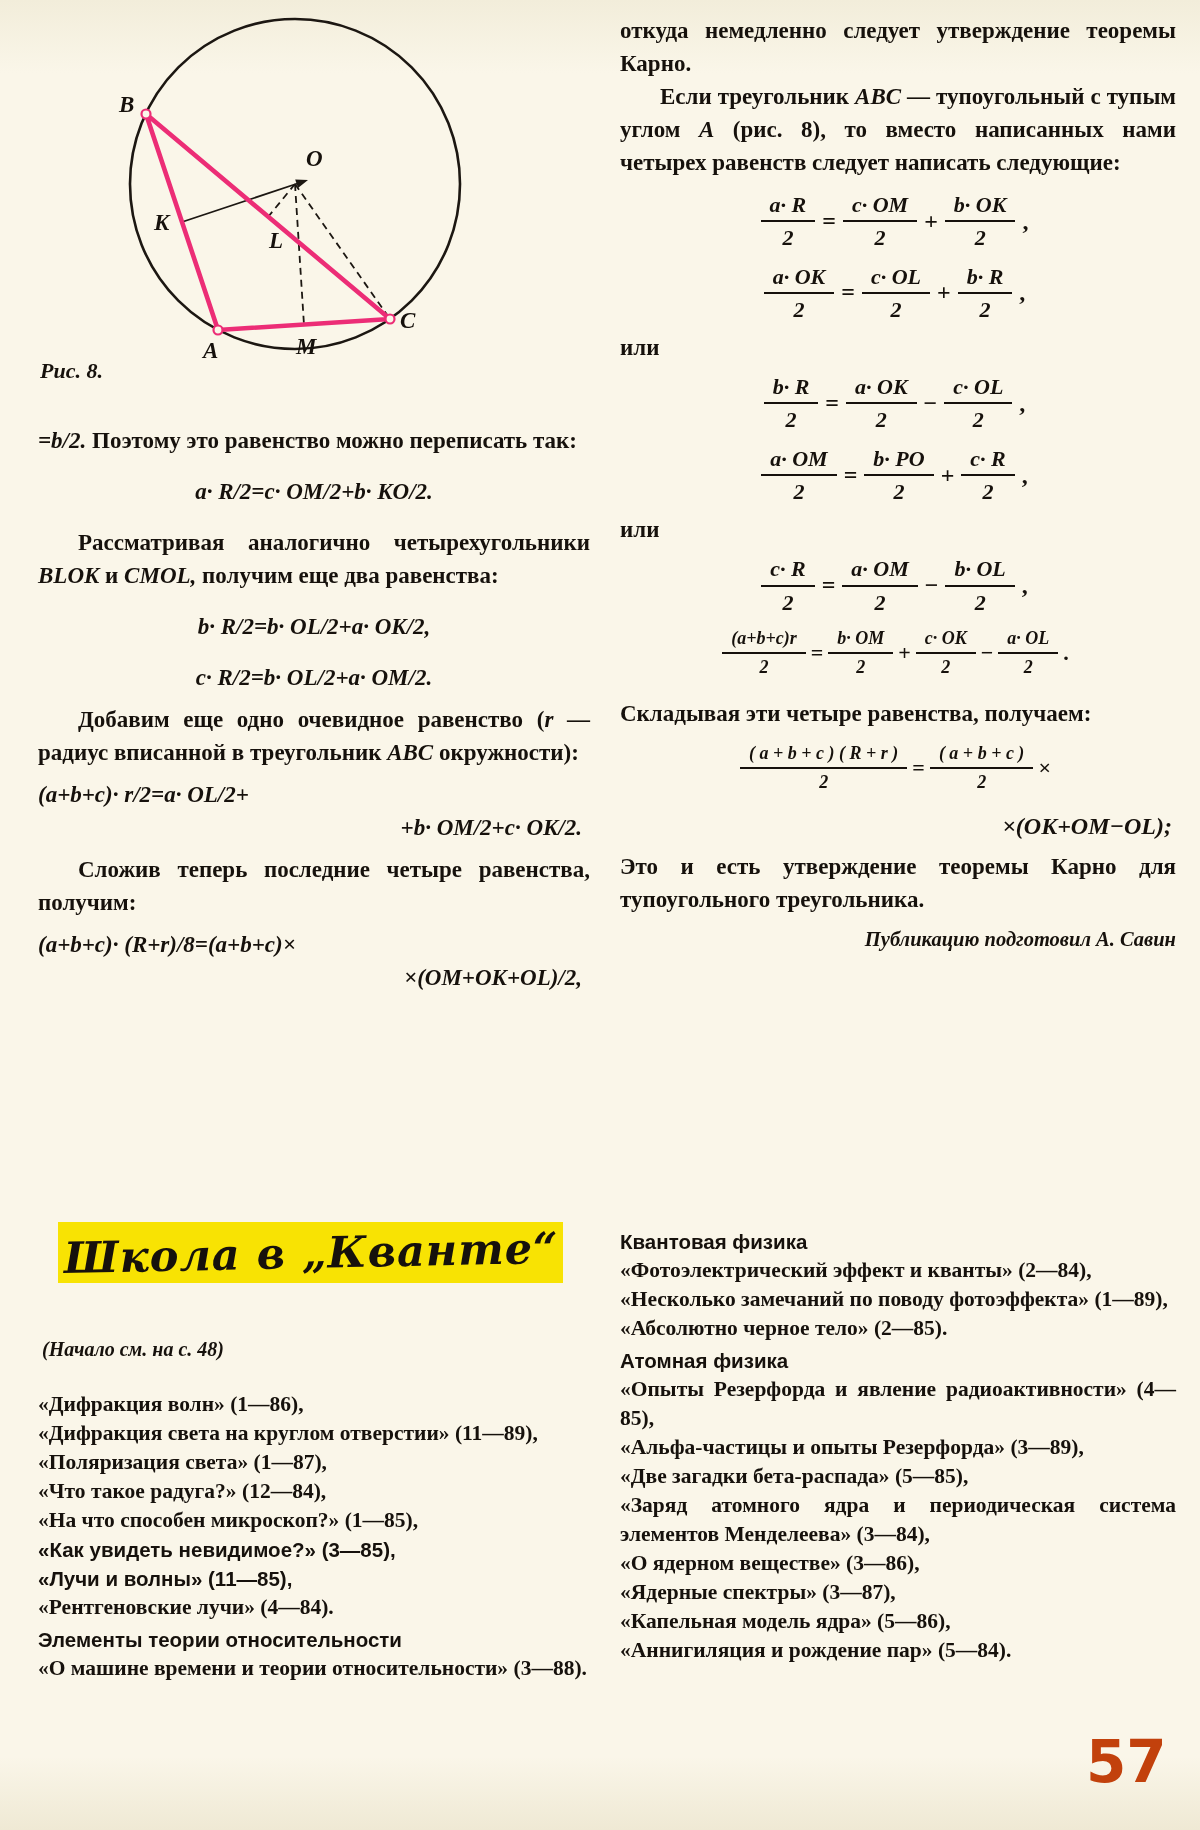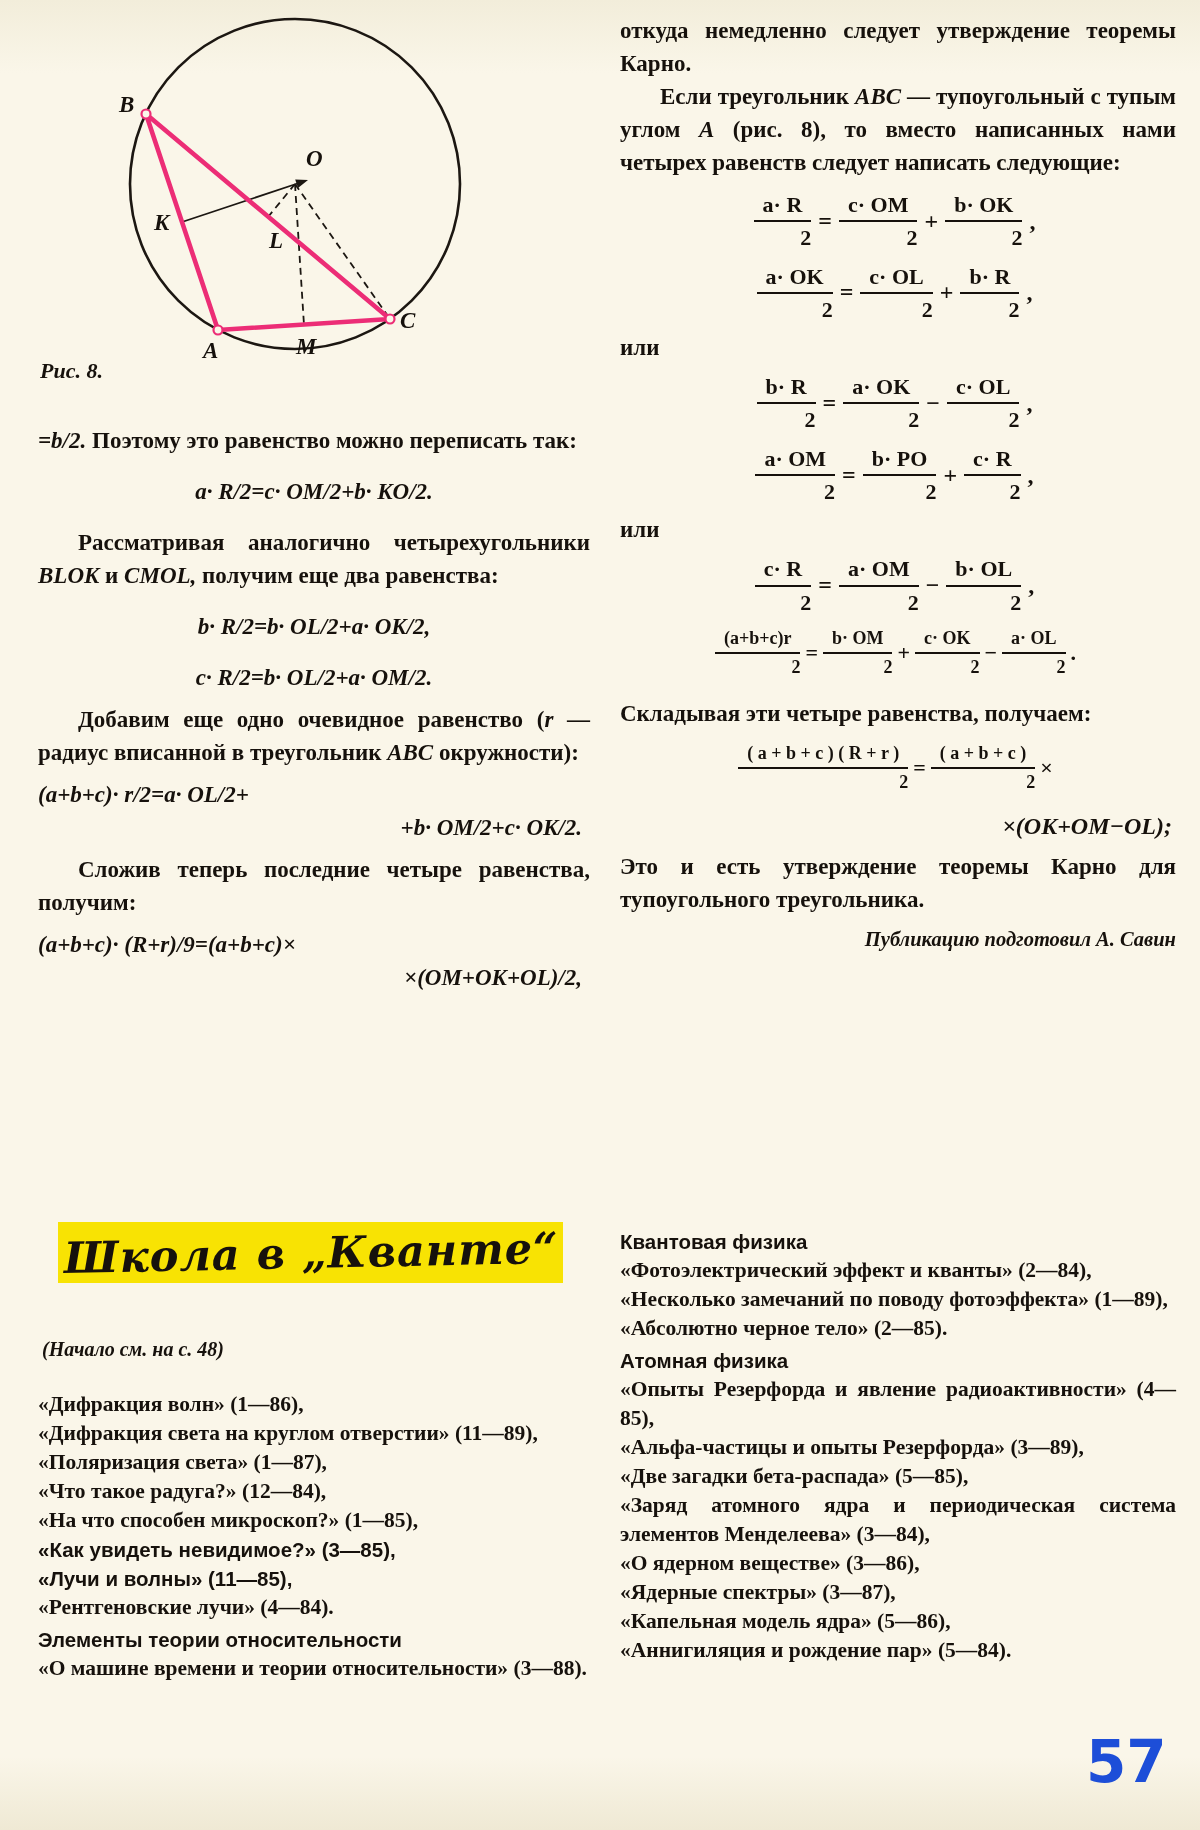--- a/index.html
+++ b/index.html
@@ -32,21 +32,21 @@
   .para.indent { text-indent:40px; }
   .para.gap-top { margin-top:20px; }
 
   .eq-c { text-align:center; font-style:italic; font-weight:700; font-size:23px; line-height:33px; margin:18px 0; }
   .eq-c.tight { margin:0 0 9px; }
   .eq-l { font-style:italic; font-weight:700; font-size:23px; line-height:33px; margin-top:9px; }
   .eq-r { font-style:italic; font-weight:700; font-size:23px; line-height:33px; text-align:right; padding-right:8px; margin-bottom:9px; }
 
   
   .equation { display:flex; align-items:center; justify-content:center; margin:13px 0; font-weight:700; }
-  .frac { display:inline-block; text-align:right; font-size:22px; line-height:1.15; }
+  .frac { display:inline-block; text-align:center; font-style:italic; font-size:22px; line-height:1.15; }
   .frac .num { display:block; padding:0 9px 3px; white-space:nowrap; }
   .frac .den { display:block; border-top:2.2px solid #16110c; padding-top:3px; }
   .op { margin:0 7px; font-size:24px; font-style:normal; font-weight:700; }
   .equation.small .frac { font-size:18px; }
   .equation.small .op { font-size:22px; margin:0 5px; }
   .ili { font-size:23px; font-weight:700; margin:10px 0 4px; }
   .cont-line { font-style:italic; font-weight:700; font-size:24px; text-align:right; padding-right:4px; margin:20px 0 10px; }
   .credit { text-align:right; font-style:italic; font-weight:700; font-size:20.5px; margin-top:12px; }
 
   
@@ -54,21 +54,21 @@
   .script-title { font-family:"DejaVu Serif", serif; font-style:italic; font-weight:700; font-size:43px; letter-spacing:1px; transform:rotate(-1.2deg); white-space:nowrap; padding-left:6px; }
   .school-note { position:absolute; left:42px; top:1338px; font-style:italic; font-weight:700; font-size:20px; }
 
   .list { position:absolute; font-size:21.5px; line-height:29px; font-weight:700; }
   .left-list  { left:38px;  top:1390px; width:552px; }
   .right-list { left:620px; top:1224px; width:556px; }
   .list .item { text-align:justify; hyphens:auto; }
   .list .heading, .list .heavy { font-family:"Liberation Sans", sans-serif; font-size:20.5px; }
   .list .heading { margin-top:3px; }
 
-  .page-number { position:absolute; left:1086px; top:1728px; font-family:"DejaVu Sans", sans-serif; font-weight:700; font-size:58px; color:#1d4ed8; }
+  .page-number { position:absolute; left:1086px; top:1728px; font-family:"DejaVu Sans", sans-serif; font-weight:700; font-size:58px; color:#c2410c; }
 </style>
 </head>
 <body>
 
 <div>
 
   <div class="figure">
     <svg width="470" height="390" viewBox="0 0 470 390">
       <circle class="circ" cx="240" cy="178" r="165"></circle>
 
@@ -98,21 +98,21 @@
   <div class="left-col">
     <p class="para"><span class="it">=b/2.</span><span> Поэтому это равенство можно переписать так:</span></p>
     <div class="eq-c">a· R/2=c· OM/2+b· KO/2.</div>
     <p class="para indent"><span>Рассматривая аналогично четырехугольники </span><span class="it">BLOK</span><span> и </span><span class="it">CMOL,</span><span> получим еще два равенства:</span></p>
     <div class="eq-c">b· R/2=b· OL/2+a· OK/2,</div>
     <div class="eq-c tight">c· R/2=b· OL/2+a· OM/2.</div>
     <p class="para indent"><span>Добавим еще одно очевидное равенство (</span><span class="it">r</span><span> — радиус вписанной в треугольник </span><span class="it">ABC</span><span> окружности):</span></p>
     <div class="eq-l">(a+b+c)· r/2=a· OL/2+</div>
     <div class="eq-r">+b· OM/2+c· OK/2.</div>
     <p class="para indent"><span>Сложив теперь последние четыре равенства, получим:</span></p>
-    <div class="eq-l">(a+b+c)· (R+r)/9=(a+b+c)×</div>
+    <div class="eq-l">(a+b+c)· (R+r)/8=(a+b+c)×</div>
     <div class="eq-r">×(OM+OK+OL)/2,</div>
   </div>
 
   <div class="right-col">
     <p class="para"><span>откуда немедленно следует утверждение теоремы Карно.</span></p>
     <p class="para indent"><span>Если треугольник </span><span class="it">ABC</span><span> — тупоугольный с тупым углом </span><span class="it">A</span><span> (рис. 8), то вместо написанных нами четырех равенств следует написать следующие:</span></p>
     <div class="equation">
         <span class="frac">
           <span class="num">a· R</span>
           <span class="den">2</span>

